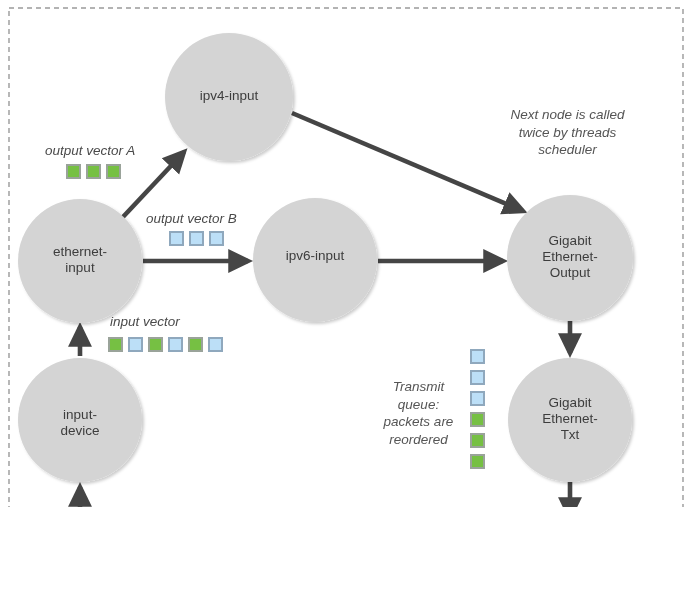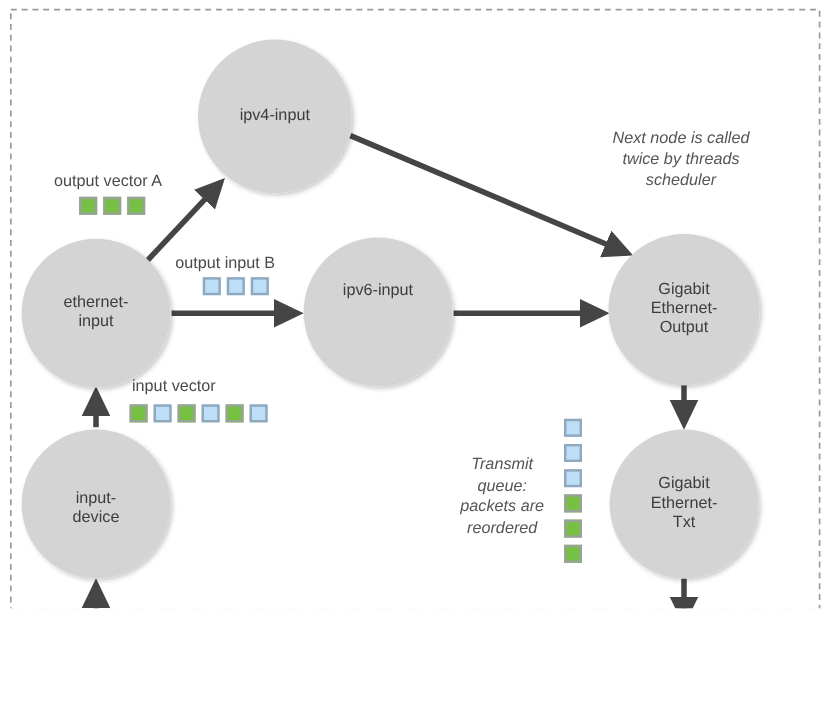--- a/index.html
+++ b/index.html
@@ -36,20 +36,21 @@
     position: absolute;
     font-style: italic;
     font-size: 13.5px;
     color: #555555;
     line-height: 1.3;
     text-align: center;
     white-space: pre-line;
   }
   .vec-label {
     position: absolute;
+    font-style: italic;
     font-size: 13.5px;
     color: #4a4a4a;
     white-space: nowrap;
   }
   .pkt-row {
     position: absolute;
     display: flex;
     gap: 5px;
   }
   .pkt-col {
@@ -124,21 +125,21 @@
       <circle cx="80" cy="420" r="62" fill="#d4d4d4"></circle>
       <circle cx="570" cy="420" r="62" fill="#d4d4d4"></circle>
     </g>
   </svg>
 
   <div class="node-label" style="left:159px; top:88px; width:140px;">ipv4-input</div>
 
   <div class="node-label" style="left:10px; top:244px; width:140px;">ethernet-
 input</div>
 
-  <div class="node-label" style="left:245px; top:234px; width:140px;">ipv6-input</div>
+  <div class="node-label" style="left:245px; top:248px; width:140px;">ipv6-input</div>
 
   <div class="node-label" style="left:500px; top:233px; width:140px;">Gigabit
 Ethernet-
 Output</div>
 
   <div class="node-label" style="left:10px; top:407px; width:140px;">input-
 device</div>
 
   <div class="node-label" style="left:500px; top:395px; width:140px;">Gigabit
 Ethernet-
@@ -153,21 +154,21 @@
 twice by threads
 scheduler</div>
 
   <div class="vec-label" style="left:45px; top:143px;">output vector A</div>
   <div class="pkt-row" style="left:66px; top:164px;">
     <span class="pkt green"></span>
     <span class="pkt green"></span>
     <span class="pkt green"></span>
   </div>
 
-  <div class="vec-label" style="left:146px; top:211px;">output input B</div>
+  <div class="vec-label" style="left:146px; top:211px;">output vector B</div>
   <div class="pkt-row" style="left:169px; top:231px;">
     <span class="pkt blue"></span>
     <span class="pkt blue"></span>
     <span class="pkt blue"></span>
   </div>
 
   <div class="vec-label" style="left:110px; top:314px;">input vector</div>
   <div class="pkt-row" style="left:108px; top:337px;">
     <span class="pkt green"></span>
     <span class="pkt blue"></span>

